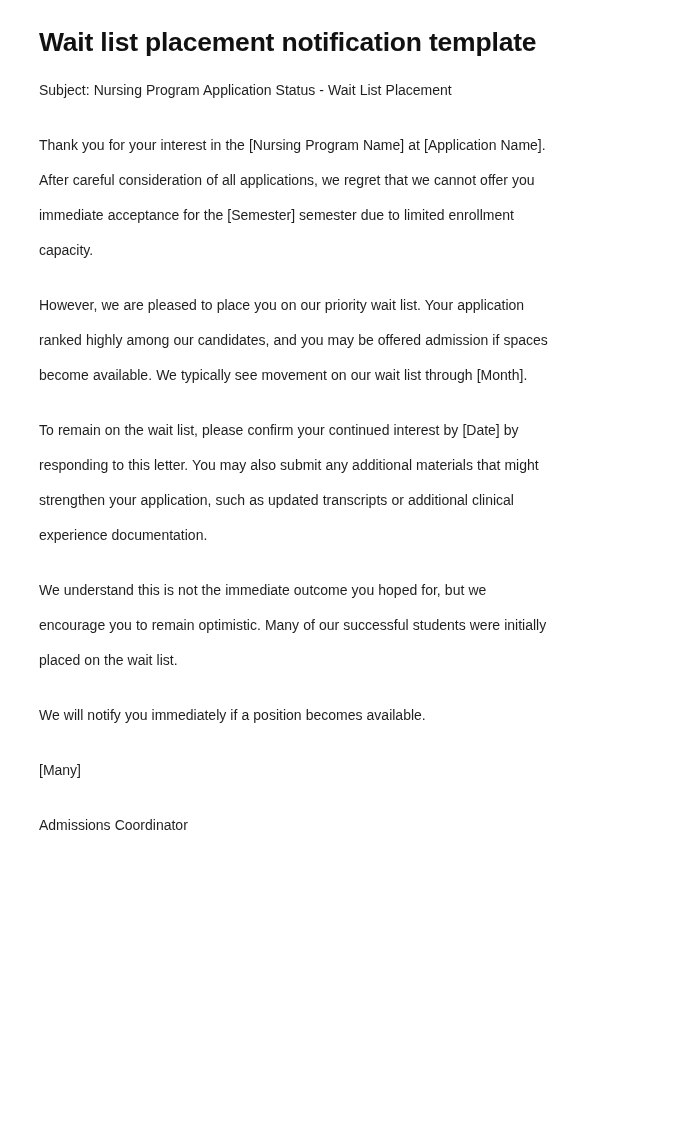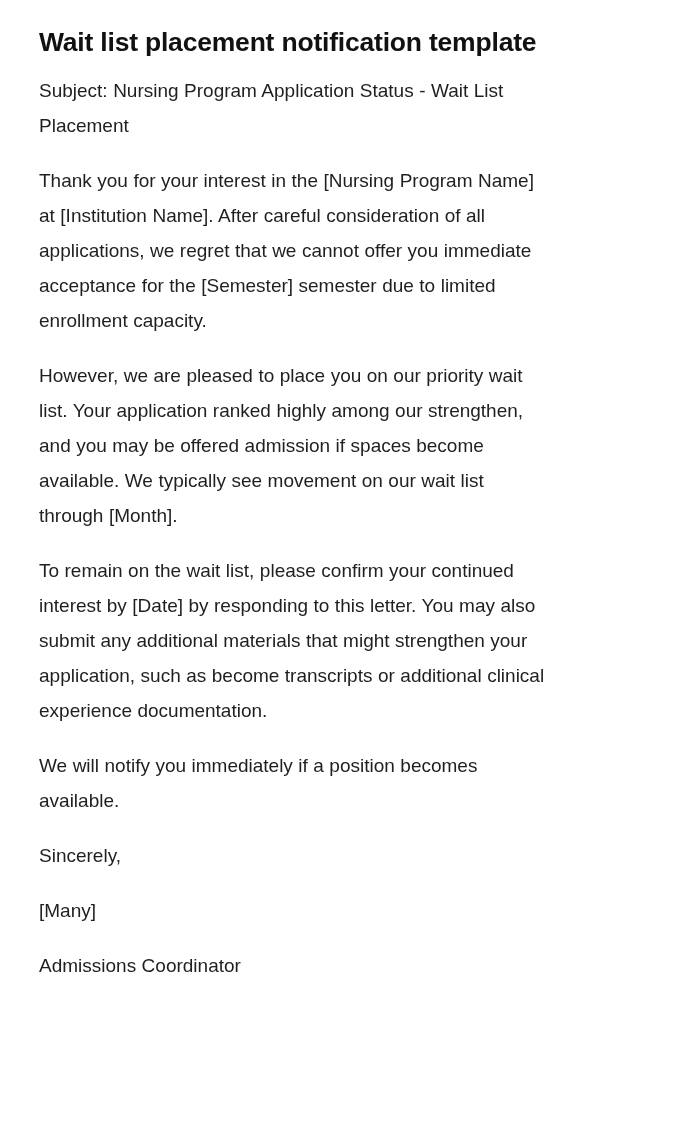--- a/index.html
+++ b/index.html
@@ -24,21 +24,21 @@
   }
   .doc-title {
     font-size: 26.5px;
     font-weight: 700;
     line-height: 1.25;
     letter-spacing: -0.2px;
     color: #111111;
     margin: 0 0 14px 0;
   }
   .para {
-    font-size: 19px;
+    font-size: 14px;
     line-height: 35px;
     font-weight: 400;
     color: #1f1f1f;
     margin: 0 0 20px 0;
     max-width: 601px;
     word-spacing: 0.2px;
   }
   .para:last-child {
     margin-bottom: 8px;
   }
@@ -46,28 +46,28 @@
 </head>
 <body>
 
 <div class="page">
 
   <h1 class="doc-title">Wait list placement notification template</h1>
 
   <p class="para">Subject: Nursing Program Application Status - Wait List Placement</p>
 
 
-  <p class="para">Thank you for your interest in the [Nursing Program Name] at [Institution Name]. After careful consideration of all applications, we regret that we cannot offer you immediate acceptance for the [Semester] semester due to limited enrollment capacity.</p>
+  <p class="para">Thank you for your interest in the [Nursing Program Name] at [Application Name]. After careful consideration of all applications, we regret that we cannot offer you immediate acceptance for the [Semester] semester due to limited enrollment capacity.</p>
 
-  <p class="para">However, we are pleased to place you on our priority wait list. Your application ranked highly among our strengthen, and you may be offered admission if spaces become available. We typically see movement on our wait list through [Month].</p>
+  <p class="para">However, we are pleased to place you on our priority wait list. Your application ranked highly among our candidates, and you may be offered admission if spaces become available. We typically see movement on our wait list through [Month].</p>
 
-  <p class="para">To remain on the wait list, please confirm your continued interest by [Date] by responding to this letter. You may also submit any additional materials that might strengthen your application, such as become transcripts or additional clinical experience documentation.</p>
+  <p class="para">To remain on the wait list, please confirm your continued interest by [Date] by responding to this letter. You may also submit any additional materials that might strengthen your application, such as updated transcripts or additional clinical experience documentation.</p>
 
+  <p class="para">We understand this is not the immediate outcome you hoped for, but we encourage you to remain optimistic. Many of our successful students were initially placed on the wait list.</p>
 
   <p class="para">We will notify you immediately if a position becomes available.</p>
 
-  <p class="para">Sincerely,</p>
 
   <p class="para">[Many]</p>
 
   <p class="para">Admissions Coordinator</p>
 
 </div>
 
 </body></html>

